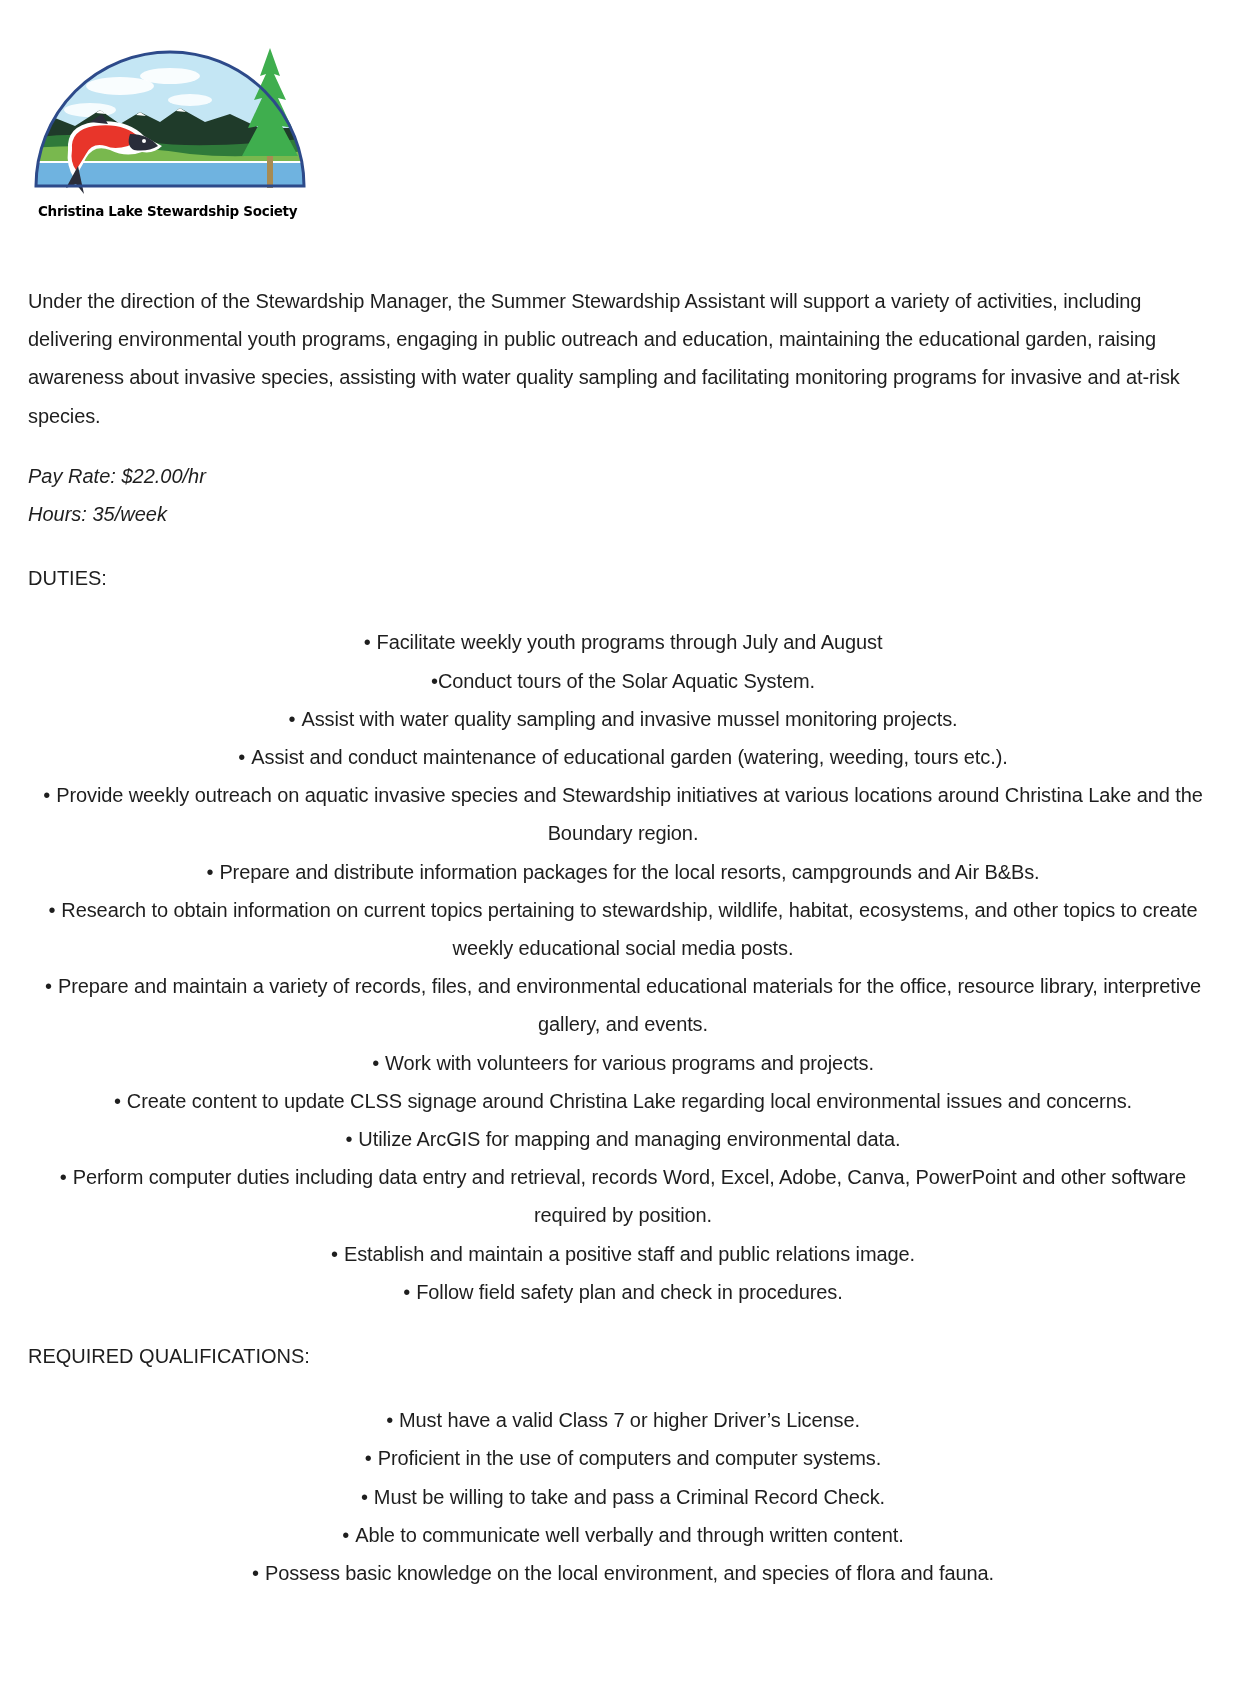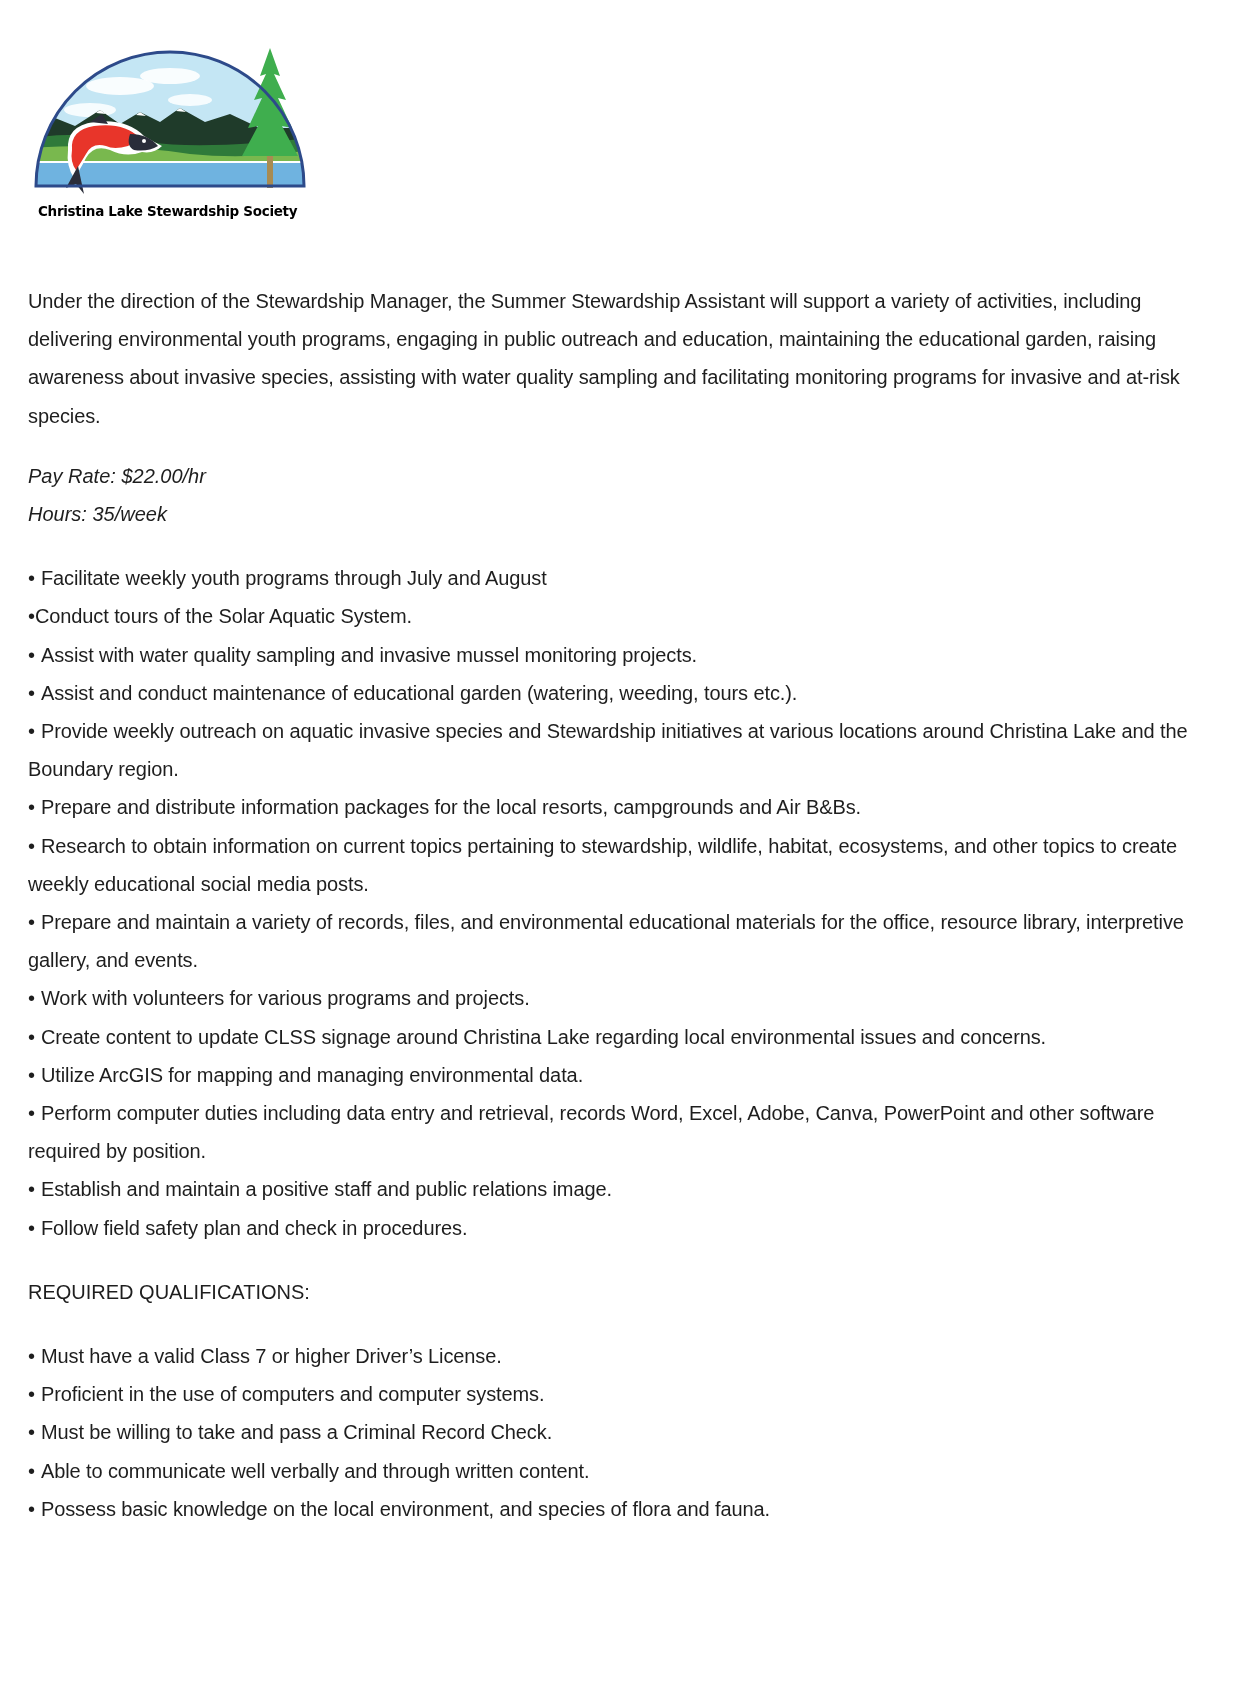--- a/index.html
+++ b/index.html
@@ -60,20 +60,21 @@
     .section-heading {
       margin: 26px 0 0 0;
     }
     .section-heading.quals {
       margin-top: 26px;
     }
     ul.bullets {
       list-style: none;
       padding: 0;
       margin: 26px 0 0 0;
+      text-align: center;
     }
     ul.bullets li {
       margin: 0;
       letter-spacing: -0.1px;
     }
     .bullet-glyph {
       margin-right: 6px;
     }
     .bullet-glyph.tight {
       margin-right: 0;
@@ -128,20 +129,21 @@
 <div class="logo-caption">Christina Lake Stewardship Society</div>
 
 <div class="content">
   <p class="intro">Under the direction of the Stewardship Manager, the Summer Stewardship Assistant will support a variety of activities, including delivering environmental youth programs, engaging in public outreach and education, maintaining the educational garden, raising awareness about invasive species, assisting with water quality sampling and facilitating monitoring programs for invasive and at-risk species.</p>
 
   <div class="meta">
     <span class="meta-line">Pay Rate: $22.00/hr</span>
     <span class="meta-line">Hours: 35/week</span>
   </div>
 
+  <div class="section-heading">DUTIES:</div>
 
   <ul class="bullets">
     <li><span class="bullet-glyph">•</span><span>Facilitate weekly youth programs through July and August</span></li>
     <li><span class="bullet-glyph tight">•</span><span>Conduct tours of the Solar Aquatic System.</span></li>
     <li><span class="bullet-glyph">•</span><span>Assist with water quality sampling and invasive mussel monitoring projects.</span></li>
     <li><span class="bullet-glyph">•</span><span>Assist and conduct maintenance of educational garden (watering, weeding, tours etc.).</span></li>
     <li><span class="bullet-glyph">•</span><span>Provide weekly outreach on aquatic invasive species and Stewardship initiatives at various locations around Christina Lake and the Boundary region.</span></li>
     <li><span class="bullet-glyph">•</span><span>Prepare and distribute information packages for the local resorts, campgrounds and Air B&amp;Bs.</span></li>
     <li><span class="bullet-glyph">•</span><span>Research to obtain information on current topics pertaining to stewardship, wildlife, habitat, ecosystems, and other topics to create weekly educational social media posts.</span></li>
     <li><span class="bullet-glyph">•</span><span>Prepare and maintain a variety of records, files, and environmental educational materials for the office, resource library, interpretive gallery, and events.</span></li>

